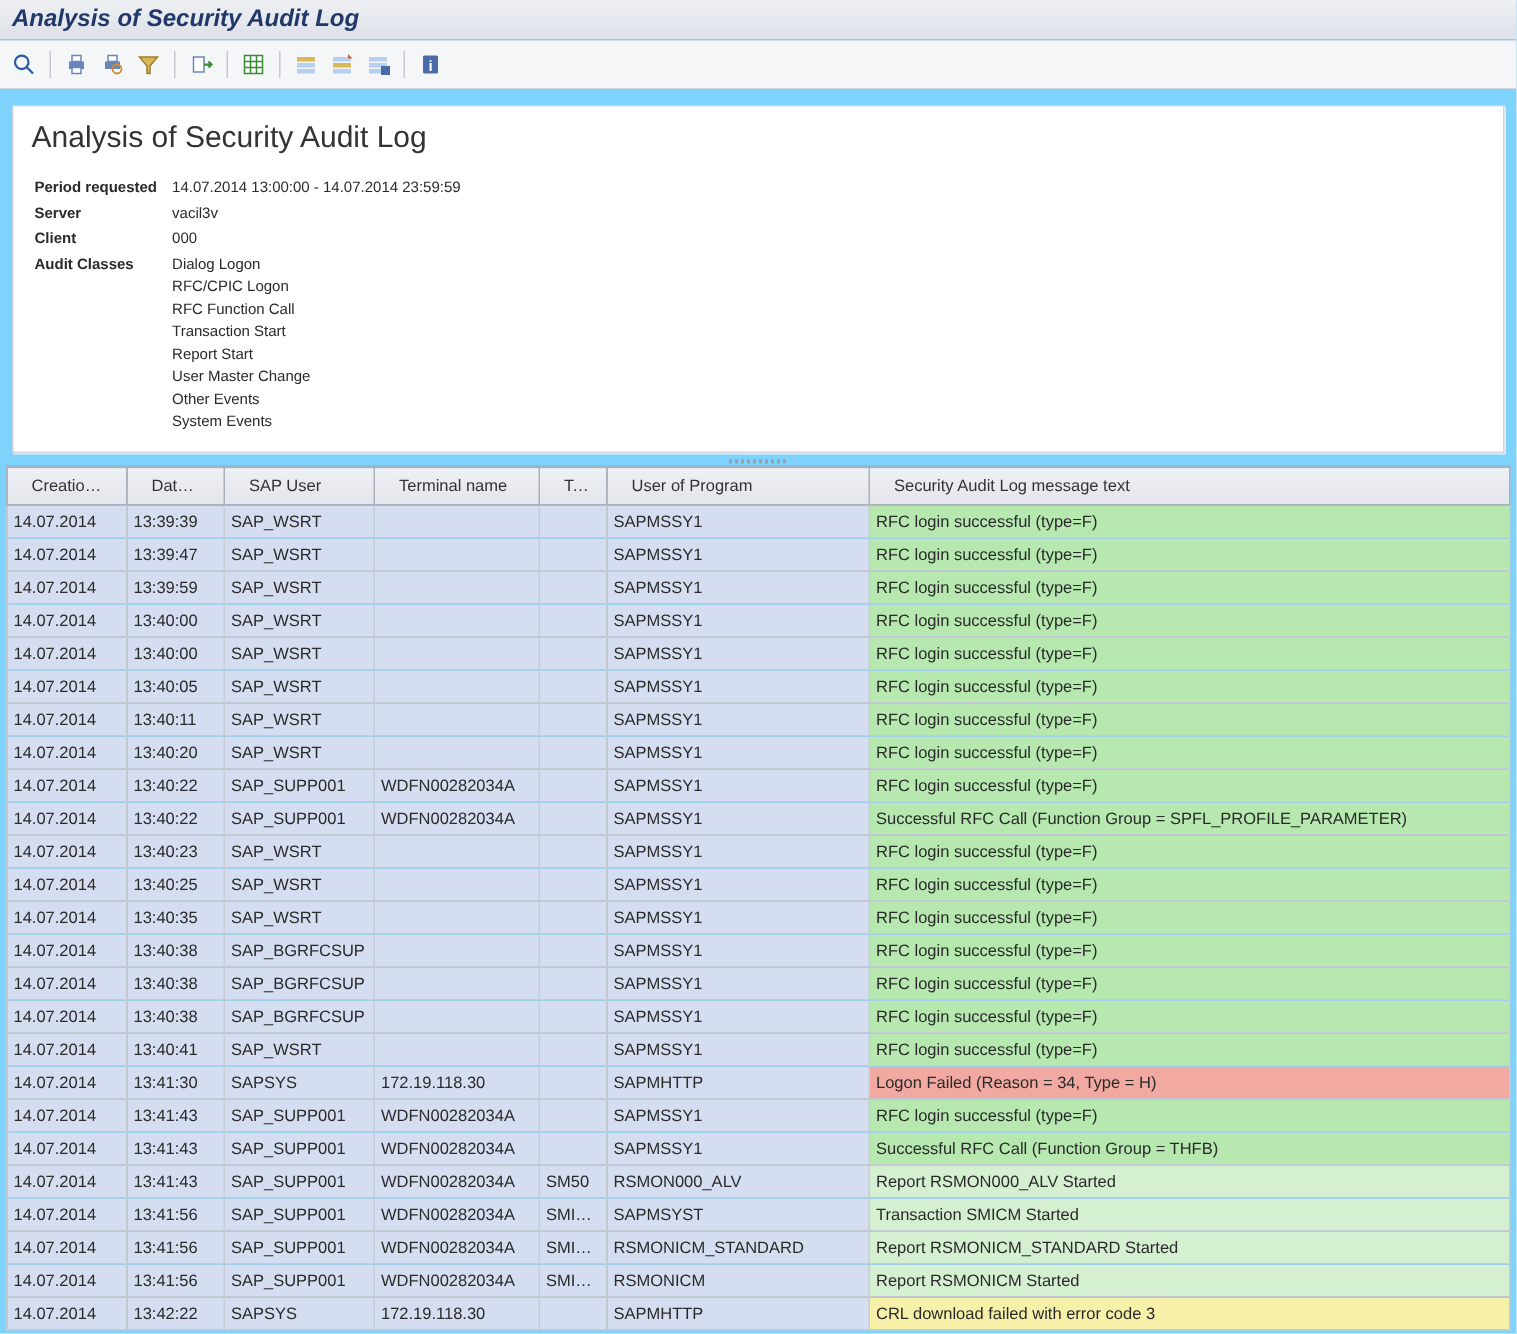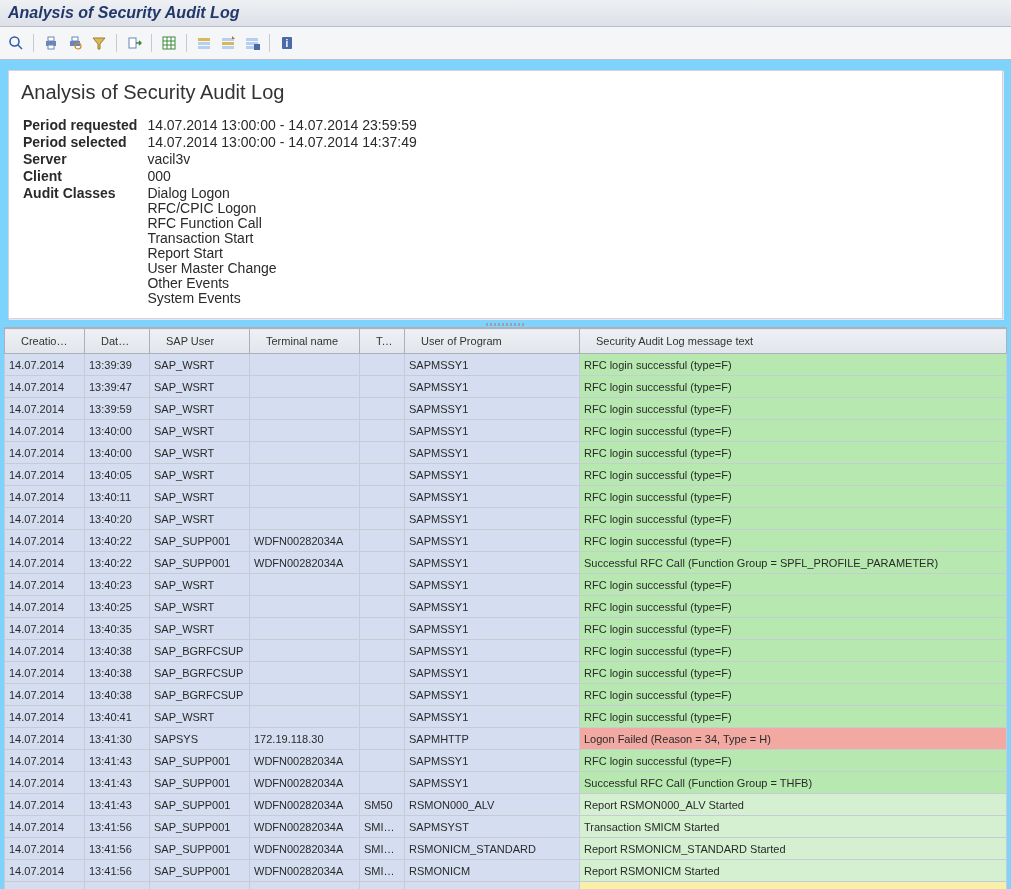--- a/index.html
+++ b/index.html
@@ -8,21 +8,21 @@
   .title-bar{background:linear-gradient(#eef0f3,#dde1e8);border-bottom:1px solid #b8bec8;padding:4px 8px;}
   .title-bar .title{font-style:italic;font-weight:bold;font-size:16px;color:#22386a;}
   
   .toolbar{display:flex;align-items:center;gap:4px;padding:4px 6px;background:#f5f6f8;border-bottom:1px solid #b8bec8;height:24px;}
   .tbtn{width:20px;height:20px;display:flex;align-items:center;justify-content:center;border-radius:2px;}
   .sep{width:1px;height:18px;background:#c4c9d3;margin:0 3px;}
   .tbtn svg{width:16px;height:16px;}
   
   .report-panel{margin:10px 8px 2px 8px;border:1px solid #cfd4dd;background:#fff;padding:10px 12px;box-shadow:1px 1px 0 #e6e8ed;}
   .report-title{font-size:20px;font-weight:normal;color:#333;margin:0 0 12px 0;}
-  .meta-table td{padding:0 8px 0 0;vertical-align:top;line-height:15px;font-size:14px;}
+  .meta-table td{padding:0 8px 0 0;vertical-align:top;line-height:15px;font-size:10px;}
   .meta-table .lbl{font-weight:bold;white-space:nowrap;}
   .audit-list div{line-height:15px;}
   
   .splitter{height:6px;display:flex;justify-content:center;align-items:center;}
   .splitter .grip{width:40px;height:3px;background:repeating-linear-gradient(90deg,#9aa2b0 0 2px,transparent 2px 4px);}
   
   .grid-wrap{margin:0 4px;border-top:1px solid #aab0bc;}
   table.grid{border-collapse:collapse;width:100%;table-layout:fixed;font-size:11px;}
   table.grid th{background:linear-gradient(#eef0f4,#e2e5eb);border:1px solid #aab0bc;padding:3px 16px;text-align:left;font-weight:normal;color:#333;white-space:nowrap;overflow:hidden;text-overflow:ellipsis;height:18px;}
   table.grid td{border:1px solid #c6ccd6;padding:2px 4px;white-space:nowrap;overflow:hidden;text-overflow:ellipsis;height:17px;background:#d5def0;}
@@ -125,24 +125,20 @@
       </div>
     </div>
 
 <div class="report-panel">
   <h1 class="report-title">Analysis of Security Audit Log</h1>
   <table class="meta-table">
     <tbody>
           <tr>
       <td class="lbl">Period requested</td>
       <td>14.07.2014 13:00:00 - 14.07.2014 23:59:59</td>
-    </tr>
-    <tr>
-      <td class="lbl">Period selected</td>
-      <td>14.07.2014 13:00:00 - 14.07.2014 14:37:49</td>
     </tr>
     <tr>
       <td class="lbl">Server</td>
       <td>vacil3v</td>
     </tr>
     <tr>
       <td class="lbl">Client</td>
       <td>000</td>
     </tr>
     <tr>

